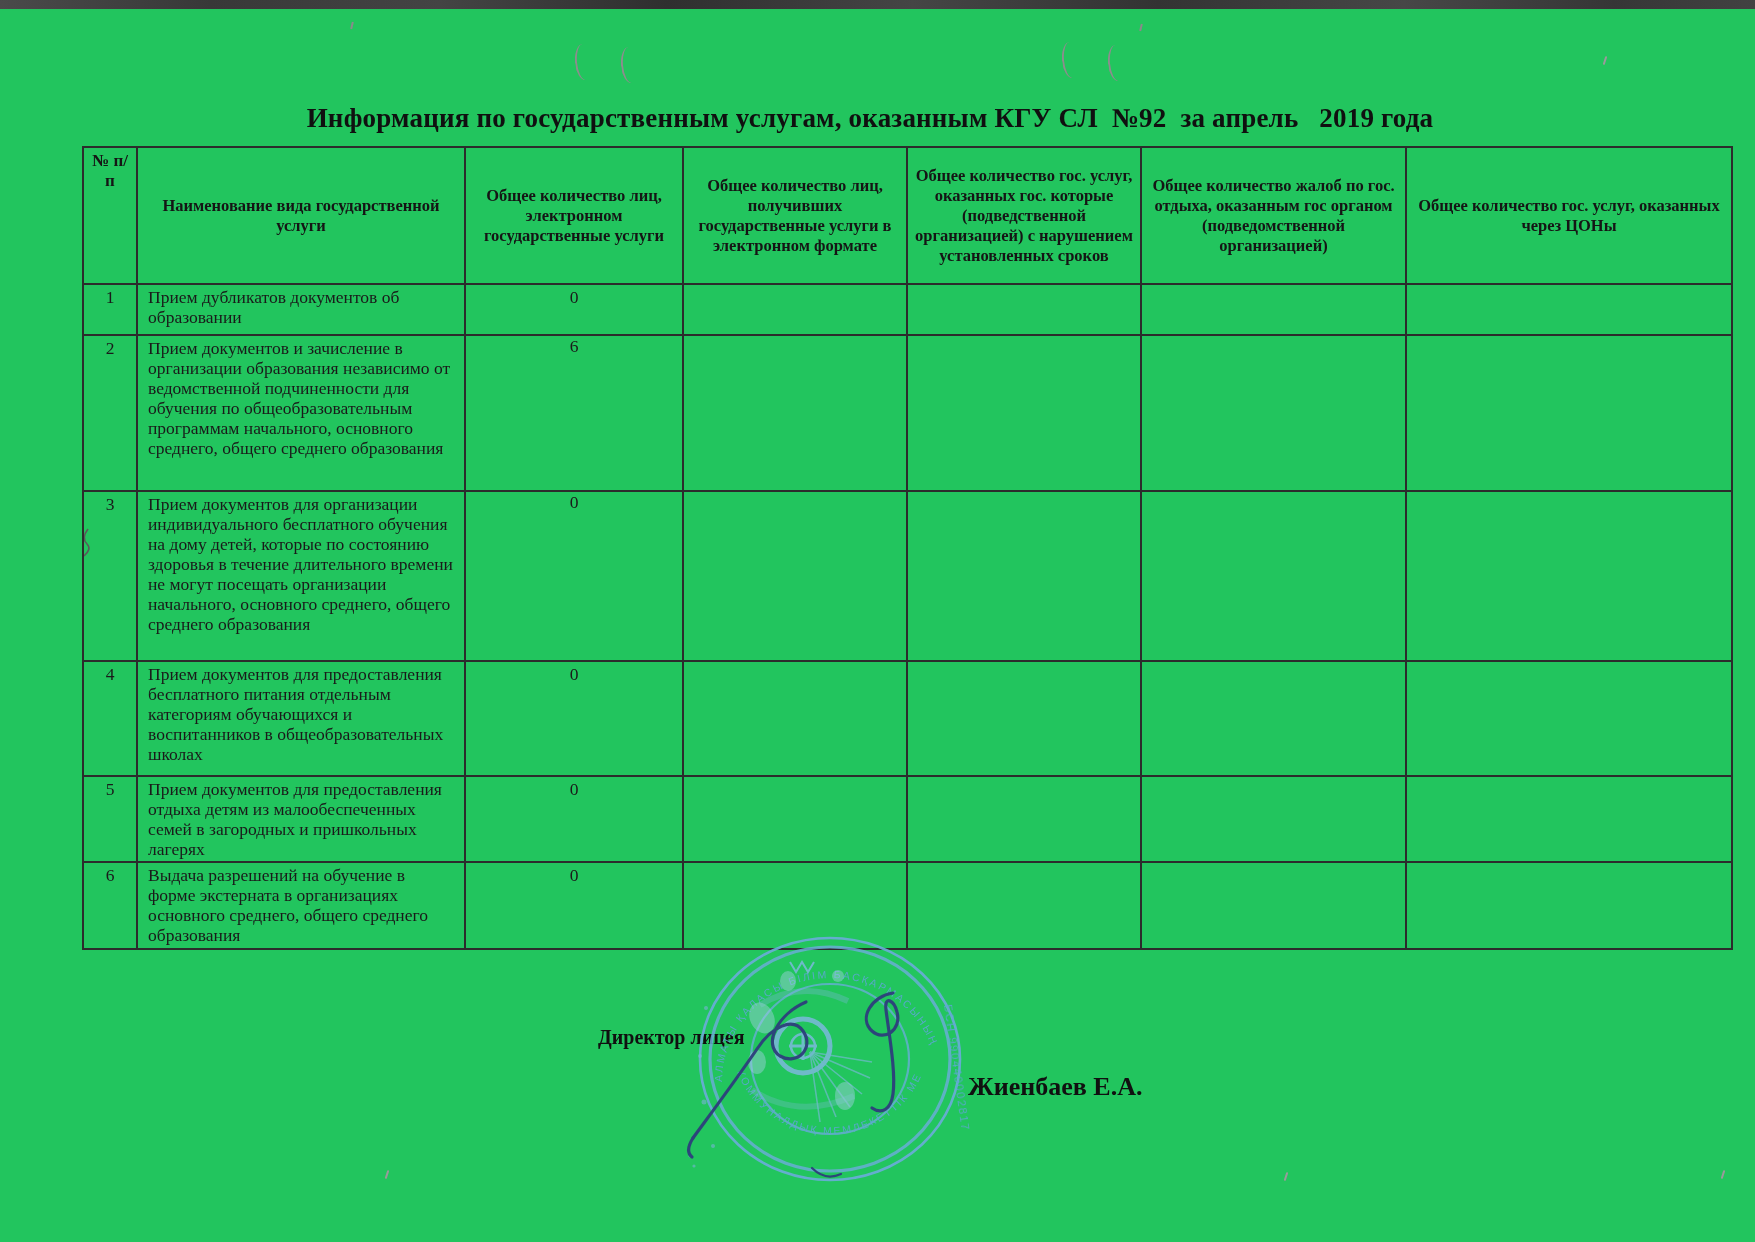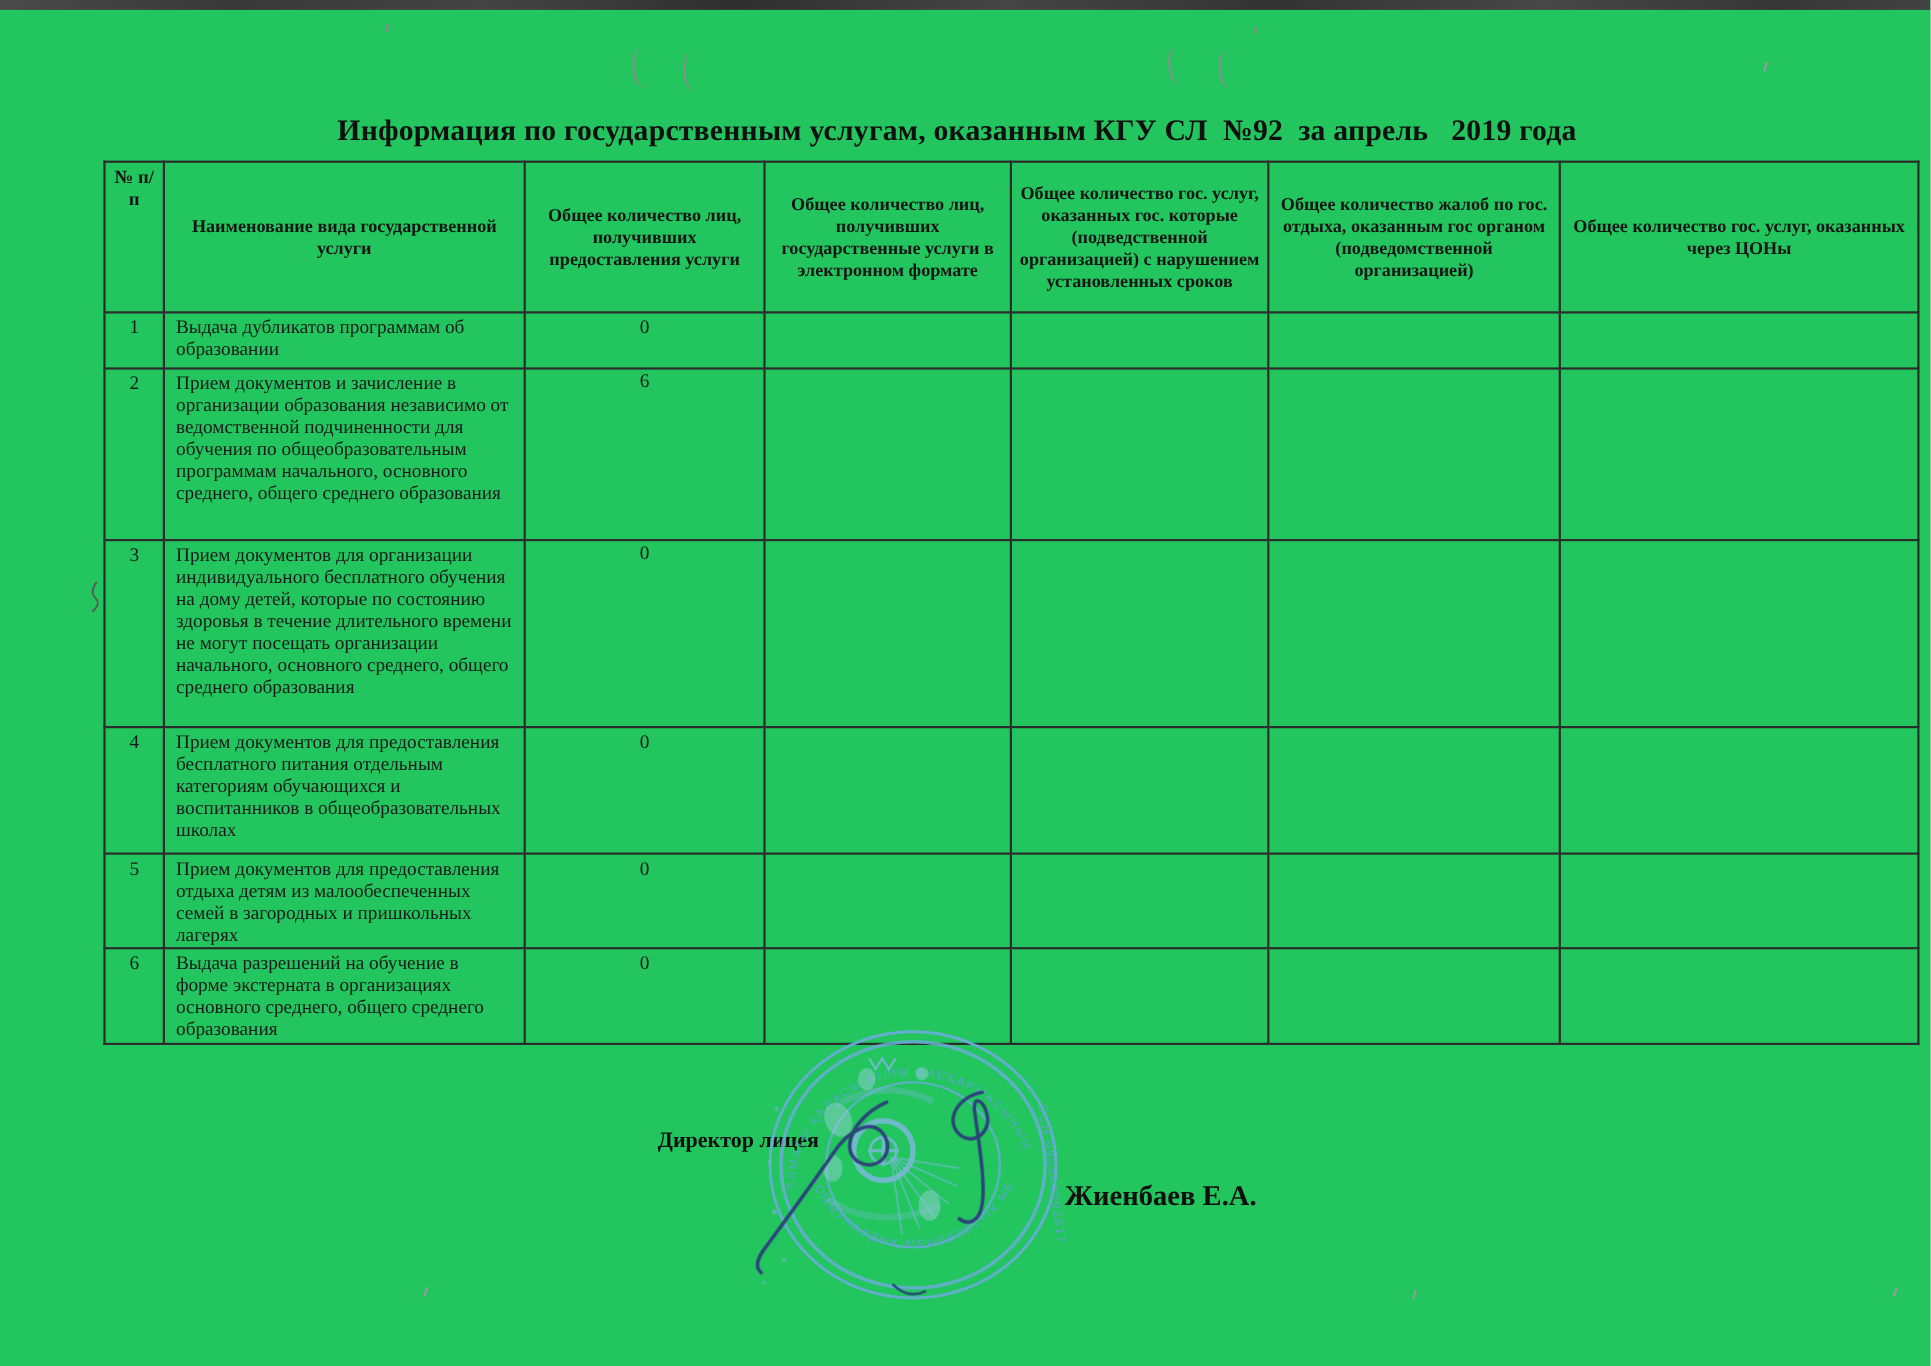--- a/index.html
+++ b/index.html
@@ -27,21 +27,21 @@
   }
   .doc-title{
     position:absolute;top:85px;left:0;right:15px;
     text-align:center;
     font-size:27px;font-weight:bold;
     letter-spacing:.2px;
     white-space:pre-wrap;
     color:#101010;
   }
   table.services{
-    position:absolute;left:94px;top:146px;
+    position:absolute;left:82px;top:146px;
     width:1649px;
     border-collapse:collapse;table-layout:fixed;
     background:transparent;
   }
   table.services th, table.services td{
     border:2px solid #2c2c2c;
     overflow:hidden;
   }
   table.services th{
     font-size:16.5px;line-height:20px;font-weight:bold;
@@ -100,31 +100,31 @@
         <col style="width:218px">
       <col style="width:224px">
         <col style="width:234px">
         <col style="width:265px">
         <col style="width:326px">
     </colgroup>
     <thead id="svc-thead">
         <tr style="height: 137px;">
           <th class="th-num">№ п/п</th>
           <th>Наименование вида государственной услуги</th>
-          <th>Общее количество лиц, получивших предоставления услуги</th>
+          <th>Общее количество лиц, электронном государственные услуги</th>
           <th>Общее количество лиц, получивших государственные услуги в электронном формате</th>
           <th>Общее количество гос. услуг, оказанных гос. которые (подведственной организацией) с нарушением установленных сроков</th>
           <th>Общее количество жалоб по гос. отдыха, оказанным гос органом (подведомственной организацией)</th>
           <th>Общее количество гос. услуг, оказанных через ЦОНы</th>
         </tr>
       </thead>
     <tbody id="svc-tbody">
         <tr style="height: 51px;">
           <td class="c-num">1</td>
-          <td class="c-service">Выдача дубликатов программам об образовании</td>
+          <td class="c-service">Прием дубликатов документов об образовании</td>
           <td class="c-value">0</td>
           <td class="c-value"></td>
           <td class="c-value"></td>
           <td class="c-value"></td>
           <td class="c-value"></td>
         </tr>
         <tr style="height: 156px;">
           <td class="c-num">2</td>
           <td class="c-service">Прием документов и зачисление в организации образования независимо от ведомственной подчиненности для обучения по общеобразовательным программам начального, основного среднего, общего среднего образования</td>
           <td class="c-value v-mid">6</td>

